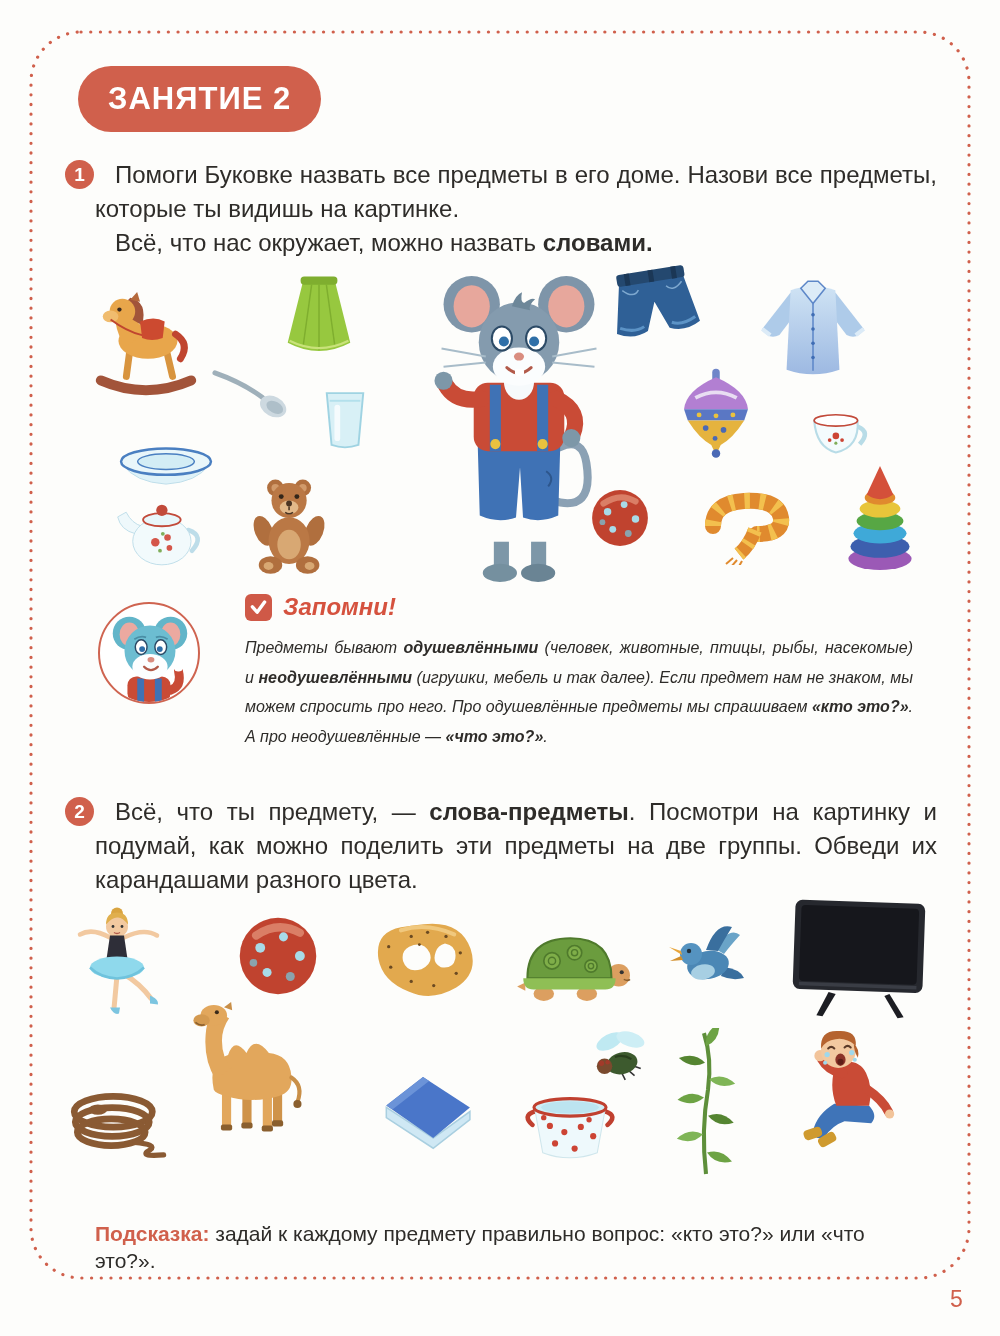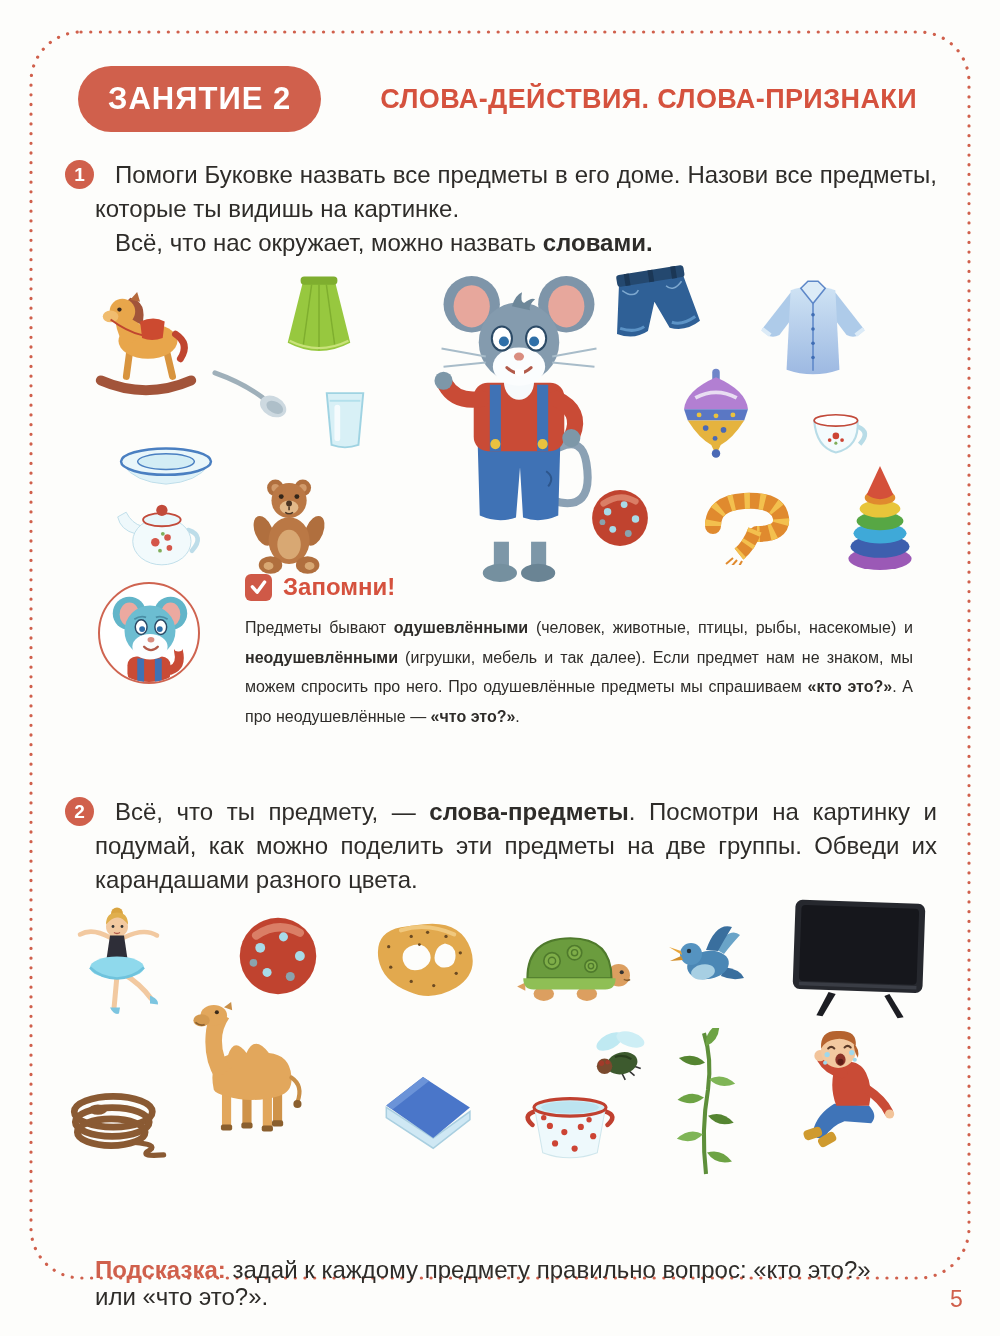--- a/index.html
+++ b/index.html
@@ -20,48 +20,47 @@
   .task-body{margin-left:30px;font-size:24px;line-height:34px;text-align:justify;}
   .task-body p{margin:0;text-indent:20px;}
   b{font-weight:bold;}
 
   
   .scene{position:absolute;left:65px;width:872px;}
   .item{position:absolute;}
   .item svg{display:block;width:100%;height:100%;}
 
   
-  .remember{position:absolute;left:65px;top:572px;width:872px;}
+  .remember{position:absolute;left:65px;top:592px;width:872px;font-style:italic;}
   .avatar{position:absolute;left:33px;top:10px;width:98px;height:98px;border-radius:50%;
           border:2.5px solid #cf6450;background:#fff;overflow:hidden;}
   .rem-right{margin-left:180px;width:668px;}
   .rem-title-row{display:flex;align-items:center;height:30px;}
   .check-box{width:27px;height:27px;background:#cf5947;border-radius:6px;margin-right:11px;
              display:flex;align-items:center;justify-content:center;flex:0 0 auto;}
   .rem-title{color:#d5523e;font-weight:bold;font-size:24px;}
   .rem-text{margin-top:11px;font-size:16px;line-height:29.5px;text-align:justify;}
 
   
-  .hint{position:absolute;left:95px;top:1256px;width:815px;font-size:24px;line-height:27px;}
+  .hint{position:absolute;left:95px;top:1220px;width:815px;font-size:21px;line-height:27px;}
   .hint-label{color:#d0604c;font-weight:bold;}
   .page-num{position:absolute;left:950px;top:1286px;color:#d0604c;font-size:23px;}
 </style>
 </head>
 <body>
 
 <div class="page">
 
   <svg class="border-svg" width="1000" height="1336">
     <rect x="31" y="32" width="938" height="1246" rx="50" fill="none" stroke="#d0604c" stroke-width="3.2" stroke-dasharray="0.1 9.6" stroke-linecap="round"></rect>
   </svg>
 
   <div class="header">
     <div class="badge">ЗАНЯТИЕ 2</div>
     <div class="title">
-      <span style="display:block">СЛОВА-ДЕЙСТВИЯ. СЛОВА-ПРИЗНАКИ</span>
     </div>
   </div>
 
   <div class="task" style="top:158px;">
     <div class="task-num">1</div>
     <div class="task-body">
       <p><span>Помоги Буковке назвать все предметы в его доме. Назови все предметы, которые ты видишь на картинке.</span></p>
       <p><span>Всё, что нас окружает, можно назвать </span><b>словами.</b></p>
     </div>
   </div>

